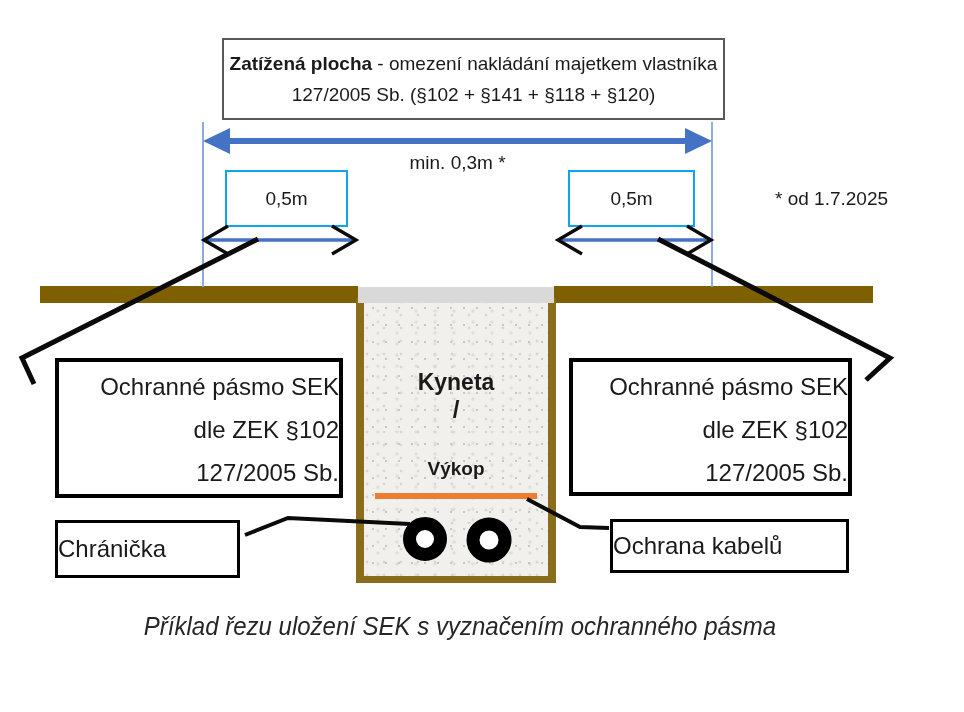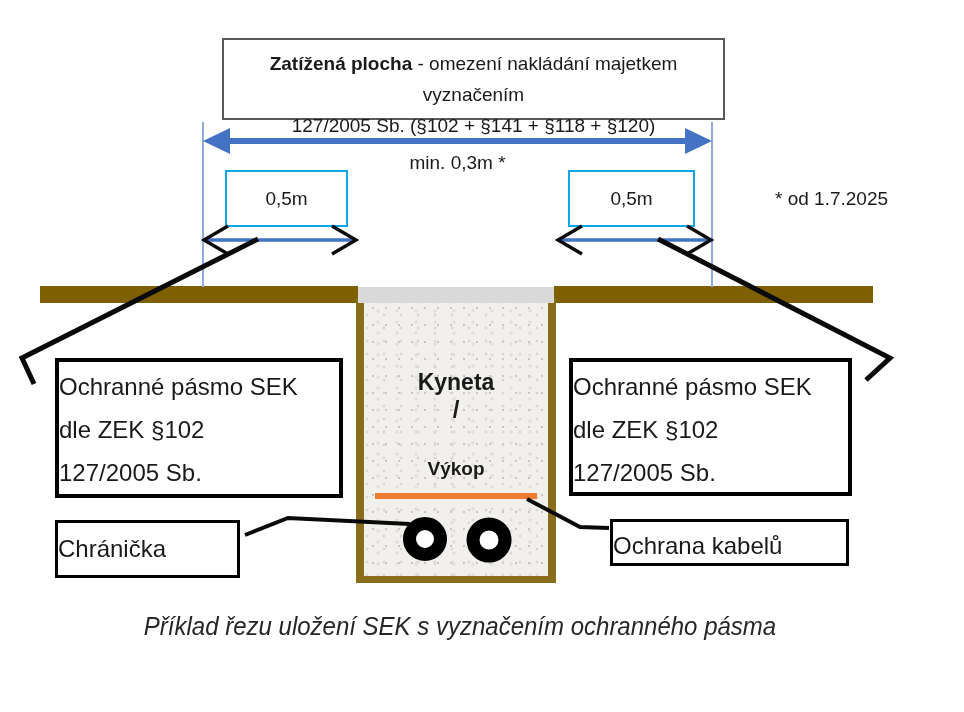--- a/index.html
+++ b/index.html
@@ -42,50 +42,50 @@
     background-size:17px 13px,13px 17px,19px 11px;
   }
   .trench-cap{left:358px;top:287px;width:196px;height:16px;background:var(--top_strip_gray,#D9D9D9);}
   .trench-label{left:364px;top:366px;width:184px;text-align:center;font-weight:bold;}
   .trench-label .l1{font-size:23px;line-height:32px;}
   .trench-label .sep{font-size:24px;line-height:24px;font-weight:bold;}
   .trench-label .l2{font-size:19px;line-height:32px;margin-top:31px;}
   
   .zone-box{
     background:#fff;border:4px solid #000;box-sizing:border-box;
-    text-align:left;font-size:24px;line-height:43px;padding-top:3px;
+    text-align:right;font-size:24px;line-height:43px;padding-top:3px;
   }
   .zone-left{left:55px;top:358px;width:288px;height:140px;}
   .zone-right{left:569px;top:358px;width:283px;height:138px;}
   .small-box{
     background:#fff;border:3px solid #000;box-sizing:border-box;
     text-align:left;font-size:24px;
   }
   .conduit-box{left:55px;top:520px;width:185px;height:58px;line-height:52px;}
-  .cable-box{left:610px;top:519px;width:239px;height:47px;line-height:48px;}
+  .cable-box{left:610px;top:519px;width:239px;height:54px;line-height:48px;}
   
   .caption{
     left:0;top:612px;width:920px;text-align:center;font-size:25px;font-style:italic;
     transform:scaleX(.96);transform-origin:center;color:#262626;
   }
   
   .overlay{left:0;top:0;width:964px;height:712px;pointer-events:none;}
   .blue-stroke{stroke:var(--arrow_blue,#4472C4);}
   .blue-fill{fill:var(--arrow_blue,#4472C4);}
   .guide-stroke{stroke:var(--guide_blue,#8FAADC);}
   .black-stroke{stroke:#0a0a0a;fill:none;}
   .orange-stroke{stroke:var(--cable_cover_orange,#ED7D31);}
 </style>
 </head>
 <body>
 
 <div class="canvas">
 
   <div class="abs header-box">
-    <div><b>Zatížená plocha</b><span> - omezení nakládání majetkem vyznačením</span></div>
+    <div><b>Zatížená plocha</b><span> - omezení nakládání majetkem vlastníka</span></div>
     <div>127/2005 Sb. (§102 + §141 + §118 + §120)</div>
   </div>
 
   <div class="abs span-label">min. 0,3m *</div>
   <div class="abs offset-box offset-left">0,5m</div>
   <div class="abs offset-box offset-right">0,5m</div>
   <div class="abs footnote">* od 1.7.2025</div>
 
   <div class="abs ground ground-left"></div>
   <div class="abs ground ground-right"></div>

